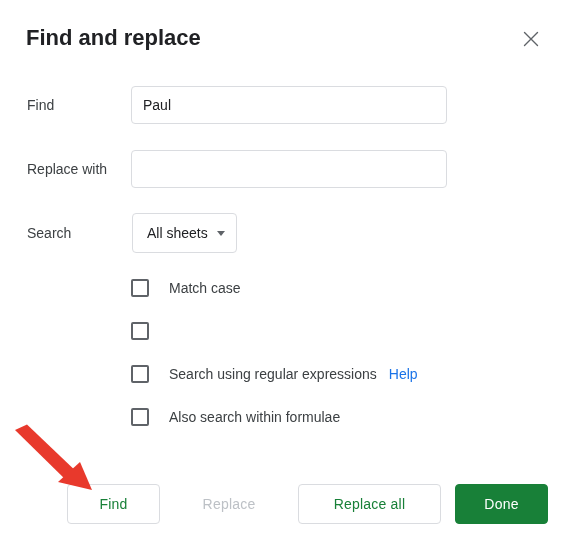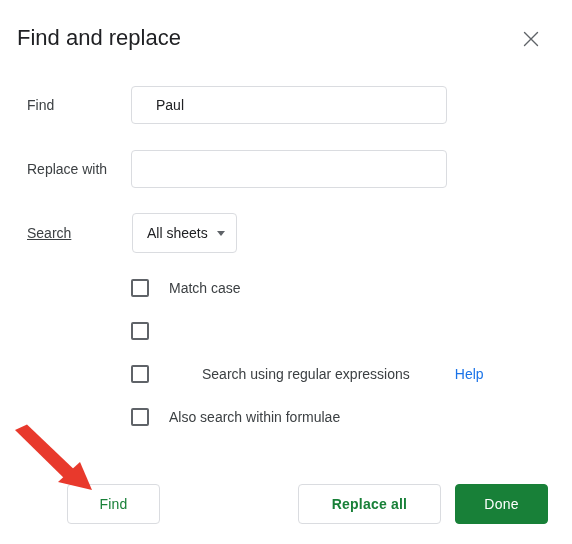--- a/index.html
+++ b/index.html
@@ -19,25 +19,25 @@
 
   #dialog {
     position: absolute;
     inset: 0;
     background: #ffffff;
   }
 
   
   .dialog-title {
     position: absolute;
-    left: 17px;
+    left: 26px;
     top: 23px;
     font-size: 22px;
     line-height: 30px;
-    font-weight: 400;
+    font-weight: 700;
     color: #202124;
     letter-spacing: 0px;
     white-space: nowrap;
   }
 
   .close-btn {
     position: absolute;
     left: 515px;
     top: 23px;
     width: 32px;
@@ -54,36 +54,36 @@
   .field-label {
     position: absolute;
     left: 27px;
     font-size: 14px;
     line-height: 20px;
     color: #3c4043;
     white-space: nowrap;
   }
   .label-find       { top: 95px; }
   .label-replace    { top: 159px; }
-  .label-search     { top: 223px; text-decoration: underline; }
+  .label-search     { top: 223px; }
 
   
   .text-input {
     position: absolute;
     left: 131px;
     width: 316px;
     height: 38px;
     box-sizing: border-box;
     border: 1px solid #dadce0;
     border-radius: 4px;
     background: #ffffff;
     font-family: "Liberation Sans", sans-serif;
     font-size: 14px;
     color: #202124;
-    padding: 0 24px;
+    padding: 0 11px;
     outline: none;
   }
   .text-input::placeholder { color: #80868b; }
   .input-find    { top: 86px; }
   .input-replace { top: 150px; }
 
   
   .dropdown {
     position: absolute;
     left: 132px;
@@ -116,21 +116,21 @@
   
   .cb-row {
     position: absolute;
     left: 131px;
     display: flex;
     align-items: center;
     height: 18px;
   }
   .cb-row-0 { top: 279px; }
   .cb-row-1 { top: 322px; }
-  .cb-row-2 { top: 365px; gap: 33px; }
+  .cb-row-2 { top: 365px; }
   .cb-row-3 { top: 408px; }
 
   .cb-box {
     width: 18px;
     height: 18px;
     box-sizing: border-box;
     border: 2px solid #5f6368;
     border-radius: 2px;
     background: #ffffff;
     flex: 0 0 auto;
@@ -183,21 +183,21 @@
     background: transparent;
     cursor: default;
   }
   .btn-filled {
     border: 1px solid #188038;
     background: #188038;
     color: #ffffff;
   }
   .btn-find       { left: 67px;  width: 93px; }
   .btn-replace    { left: 170px; width: 118px; }
-  .btn-replaceall { left: 298px; width: 143px; font-weight: bold; }
+  .btn-replaceall { left: 298px; width: 143px; }
   .btn-done       { left: 455px; width: 93px; }
 
   
   .arrow-annotation {
     position: absolute;
     left: 8px;
     top: 424px;
     width: 110px;
     height: 80px;
     pointer-events: none;
@@ -245,20 +245,21 @@
     <a class="help-link">Help</a>
   </div>
 
   <div class="cb-row cb-row-3">
     <span class="cb-box"></span>
     <span class="cb-label">Also search within formulae</span>
   </div>
 
   <button class="btn btn-outline btn-find">Find</button>
 
+  <button class="btn btn-flat-disabled btn-replace" disabled="">Replace</button>
 
   <button class="btn btn-outline btn-replaceall">Replace all</button>
 
   <button class="btn btn-filled btn-done">Done</button>
 
   <div class="arrow-annotation">
     <svg width="110" height="80" viewBox="0 0 110 80" aria-hidden="true">
       <g fill="#e8392c">
         <path d="M7 6 L19 0.5 L73 52 L61 59 Z"></path>
         <path d="M84 66 L50 58 L72 38 Z"></path>

